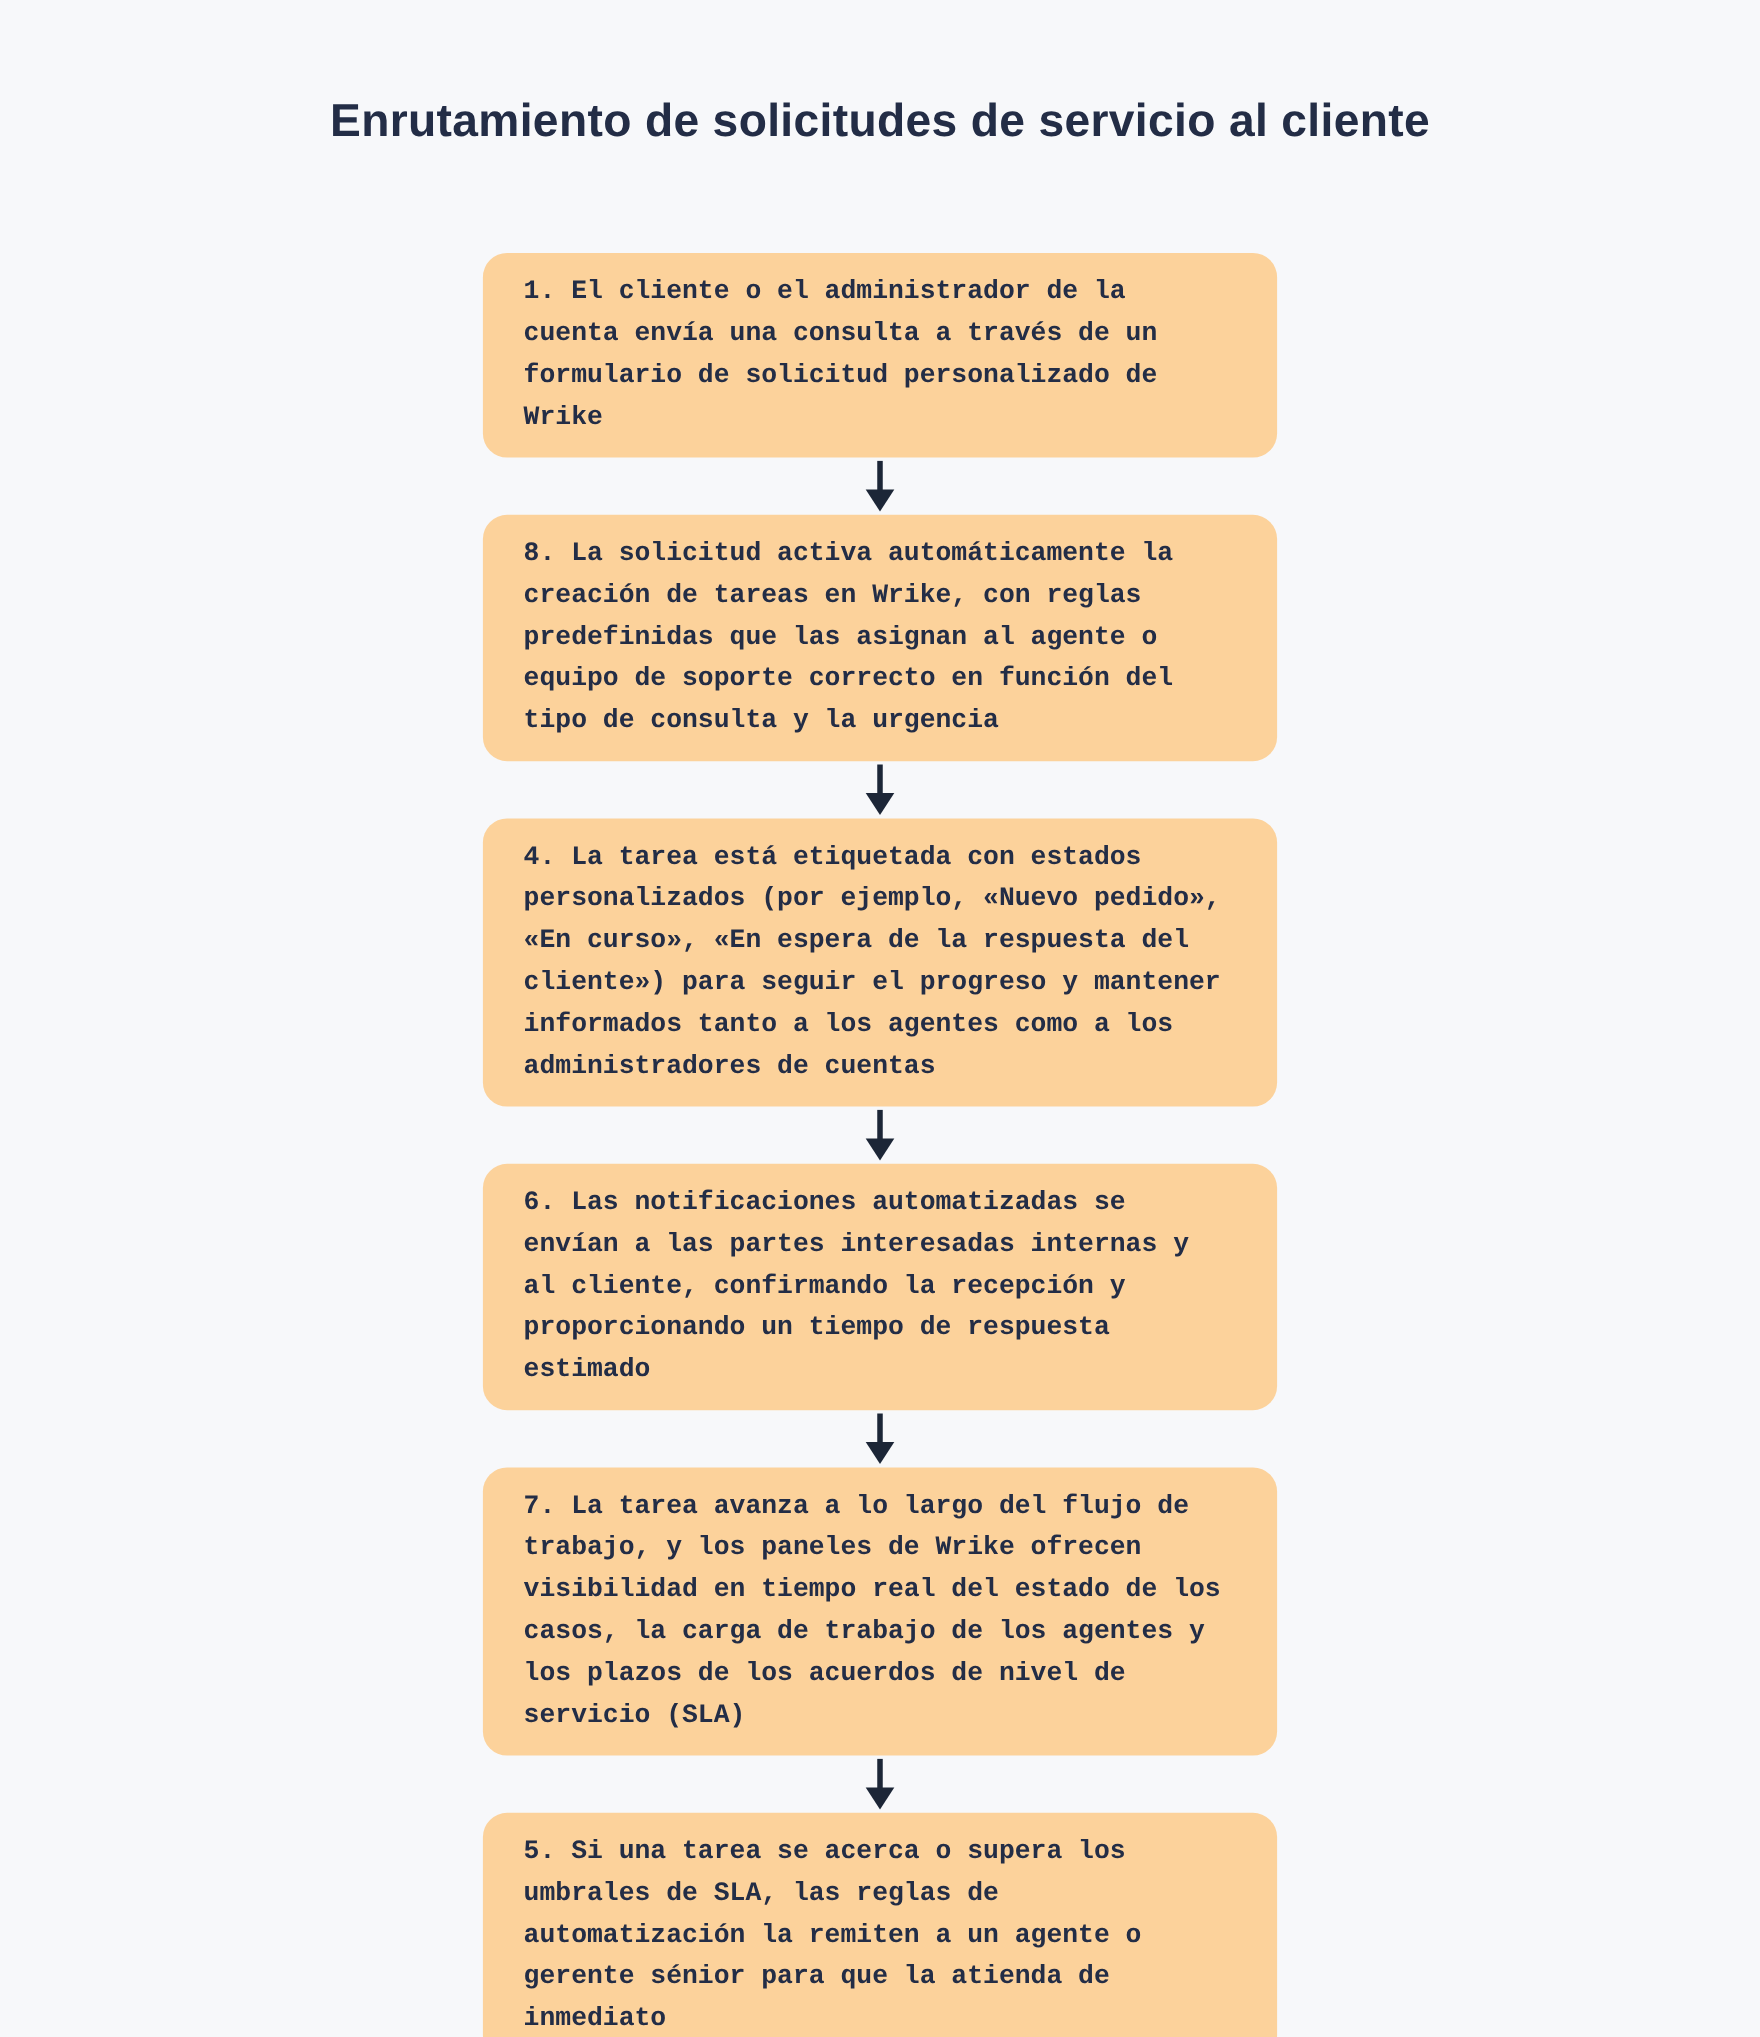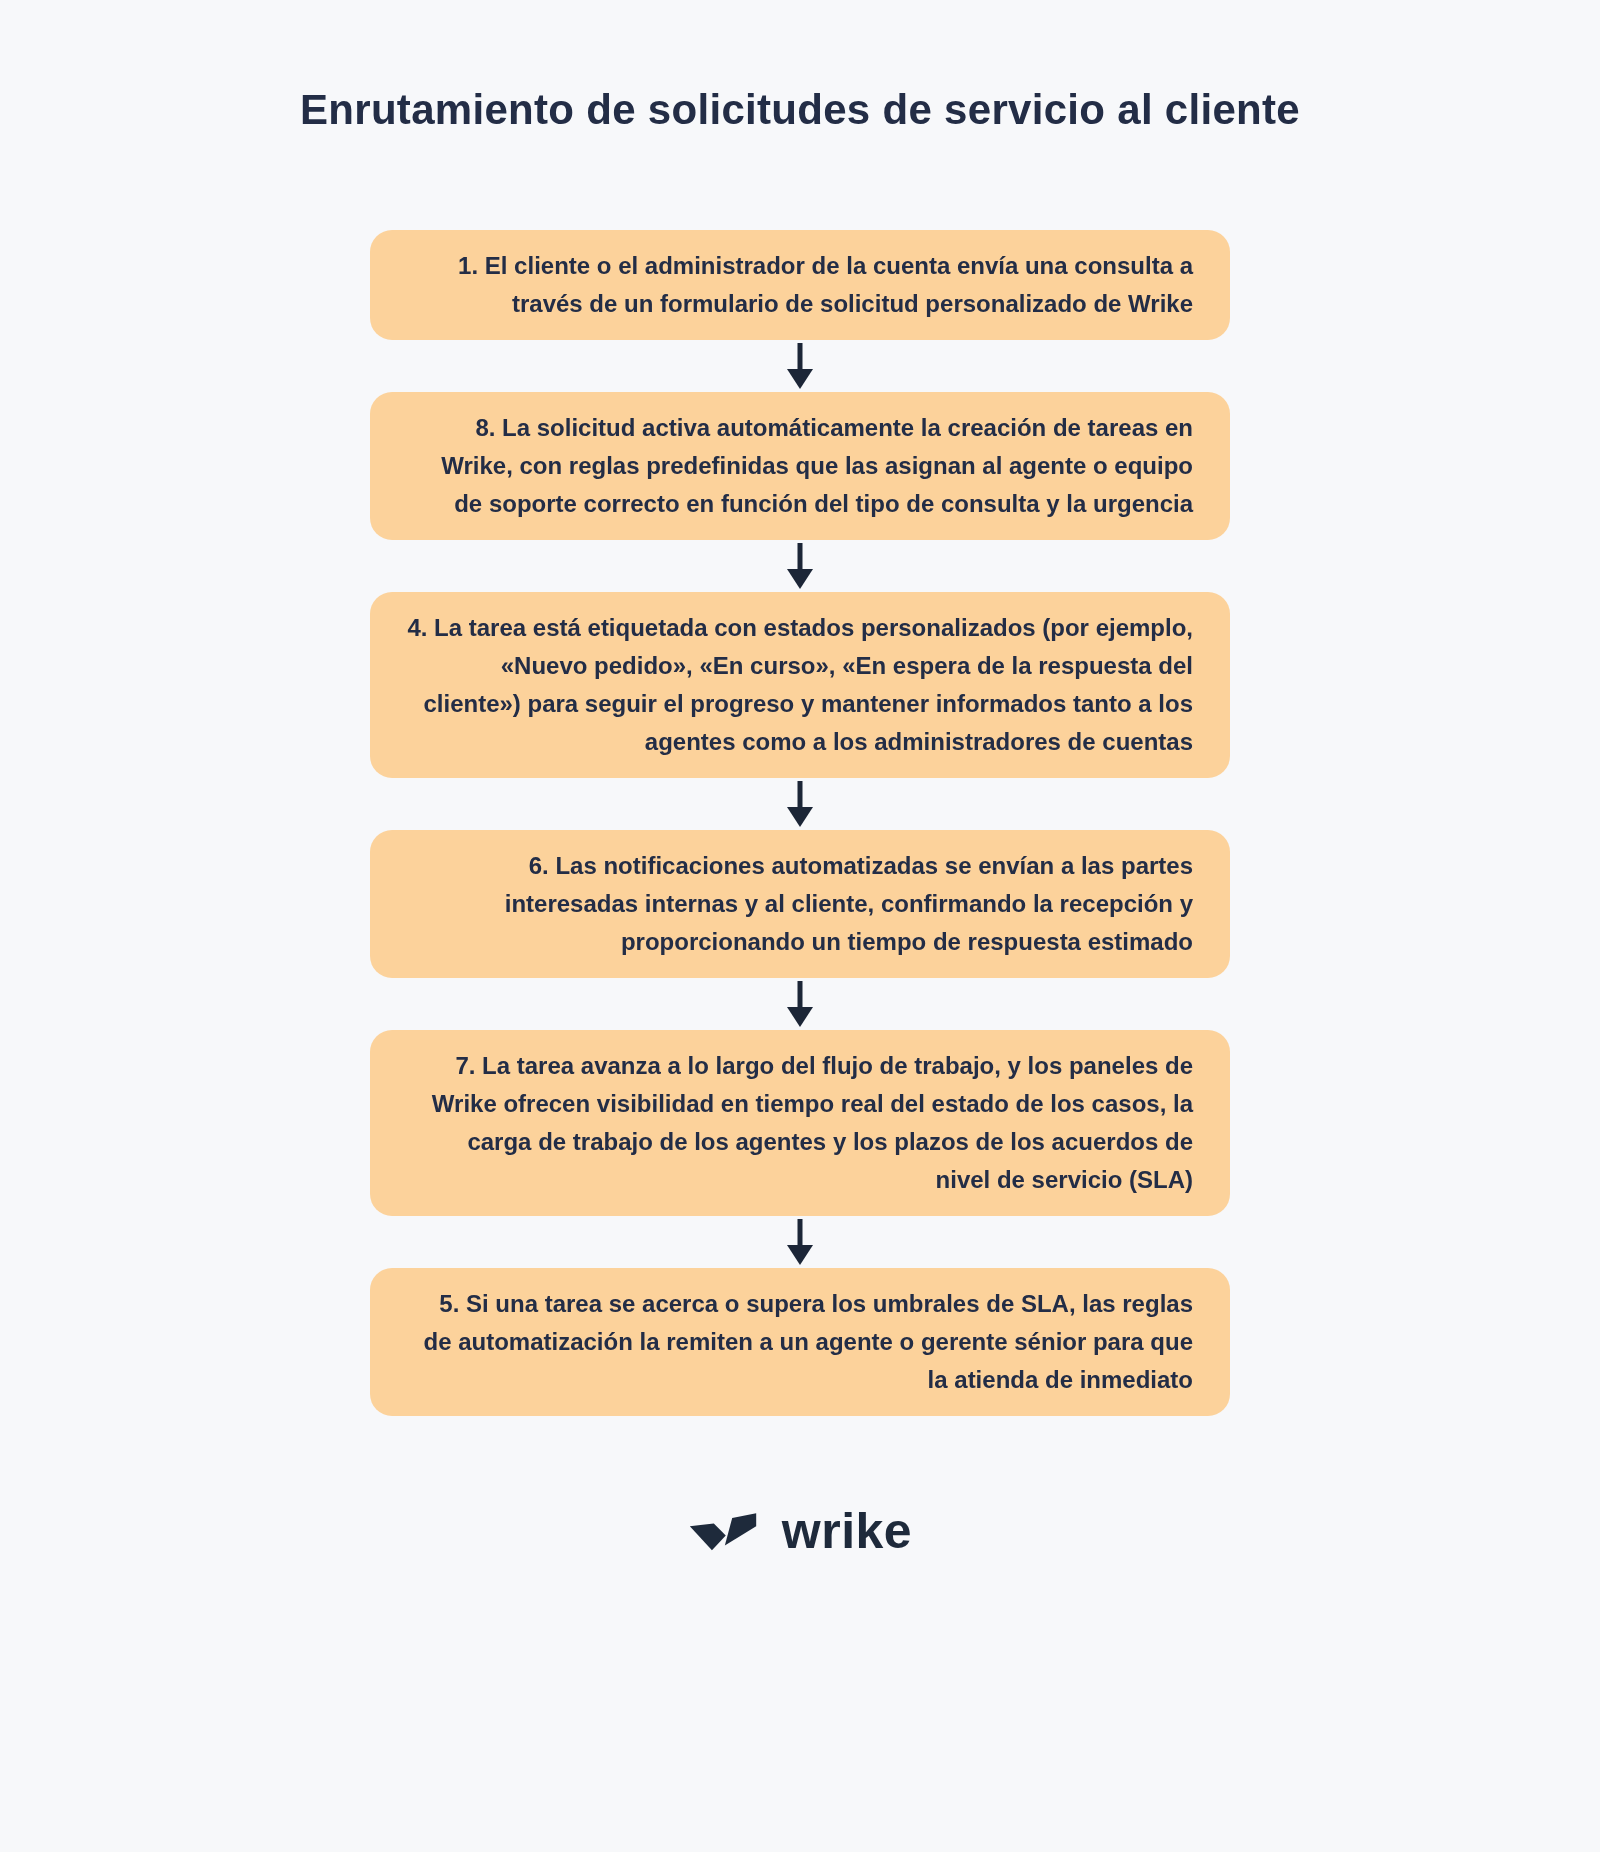--- a/index.html
+++ b/index.html
@@ -20,29 +20,30 @@
     font-weight:700;
     letter-spacing:0.3px;
     white-space:nowrap;
     color:#232D46;
   }
   .flow {
     margin-top:96px;
     display:flex; flex-direction:column; align-items:center;
   }
   .step-box {
-    width:860px;
+    width:722px;
     background:#FCD29B;
     border-radius:22px;
     padding:17px 37px;
     font-size:24px;
     line-height:38px;
     font-weight:700;
-    text-align:right;
+    text-align:left;
     color:#232D46;
+    font-family:Liberation Mono, monospace;
   }
   .arrow {
     height:52px;
     display:flex; align-items:center; justify-content:center;
   }
   .logo {
     margin-top:90px;
     display:flex; align-items:center; gap:24px;
   }
   .logo-text {

